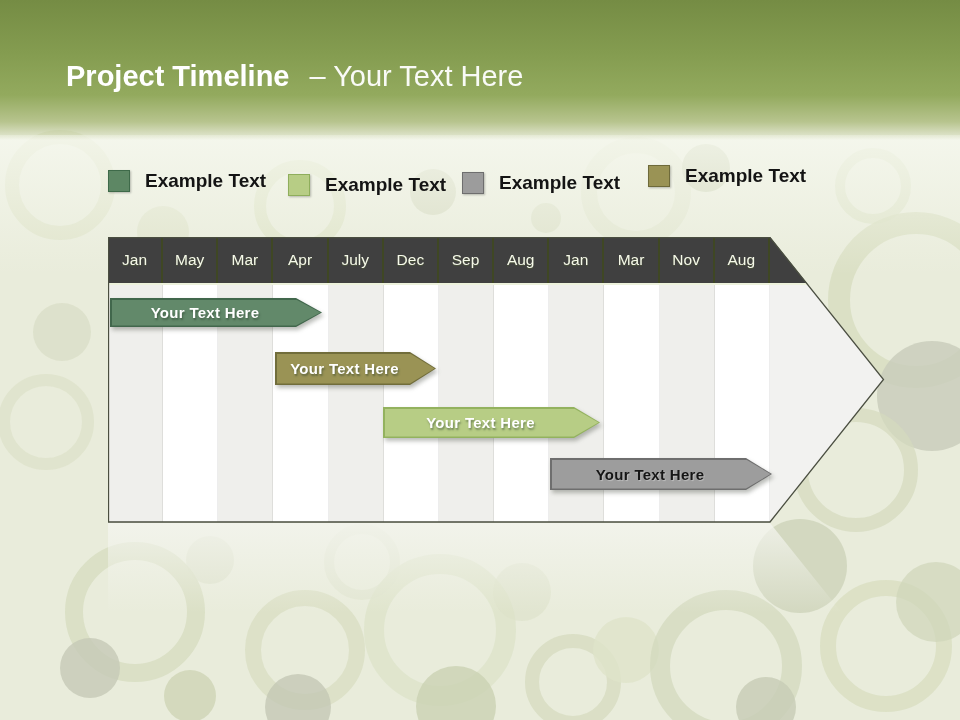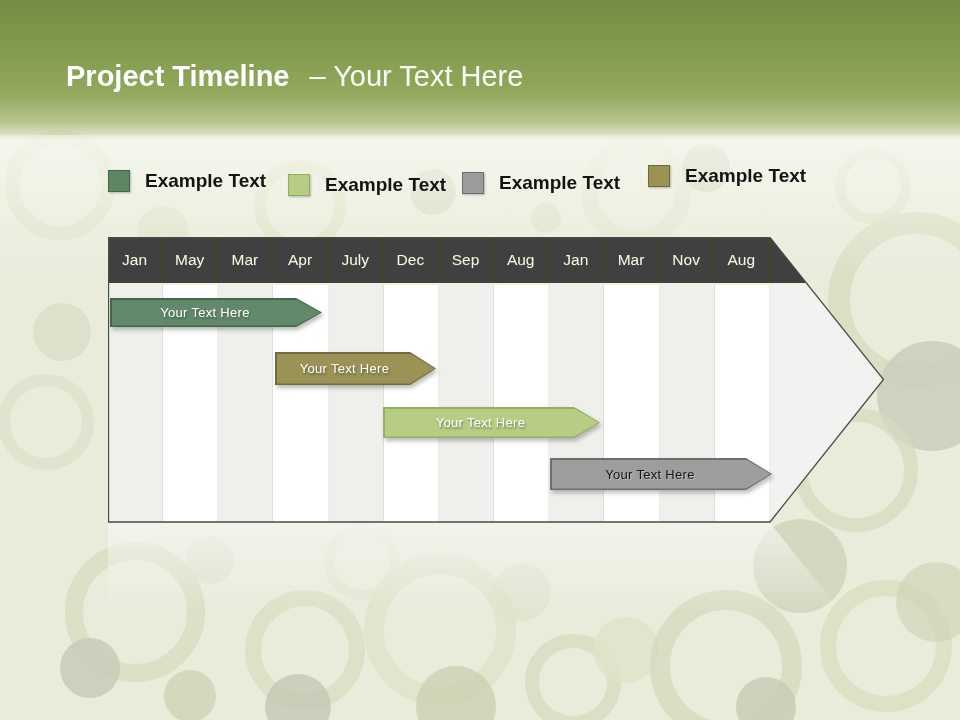--- a/index.html
+++ b/index.html
@@ -37,22 +37,22 @@
   .body-col.even{background:#ffffff;}
   .tl-outline{position:absolute;left:0;top:0;z-index:5;pointer-events:none;}
   
   .bars-layer{position:absolute;inset:0;z-index:4;}
   .bar{position:absolute;filter:drop-shadow(2px 3px 2px rgba(60,65,55,0.35));}
   .bar-outer{position:absolute;inset:0;
       clip-path:polygon(0 0,calc(100% - 26px) 0,100% 50%,calc(100% - 26px) 100%,0 100%);}
   .bar-inner{position:absolute;inset:1.5px;
       clip-path:polygon(0 0,calc(100% - 24.5px) 0,100% 50%,calc(100% - 24.5px) 100%,0 100%);}
   .bar-label{position:absolute;inset:0;display:flex;align-items:center;justify-content:center;
-      padding-right:22px;font-size:13px;letter-spacing:0.3px;white-space:nowrap;
-      text-shadow:1px 1.5px 2px rgba(40,60,40,0.5);}
+      padding-right:22px;font-size:15px;letter-spacing:0.3px;white-space:nowrap;
+      text-shadow:1px 1.5px 2px rgba(40,60,40,0.5);font-weight:bold;}
   .bar-label.dark-text{text-shadow:1px 1px 1px rgba(255,255,255,0.35);}
   
   .reflection{position:absolute;left:108px;top:523px;width:777px;height:90px;z-index:2;
       background:linear-gradient(180deg,rgba(244,245,239,0.8),rgba(244,245,239,0));
       clip-path:polygon(0 0,662px 0,734px 90px,0 90px);}
 </style>
 </head>
 <body>
 
 <div class="slide">

